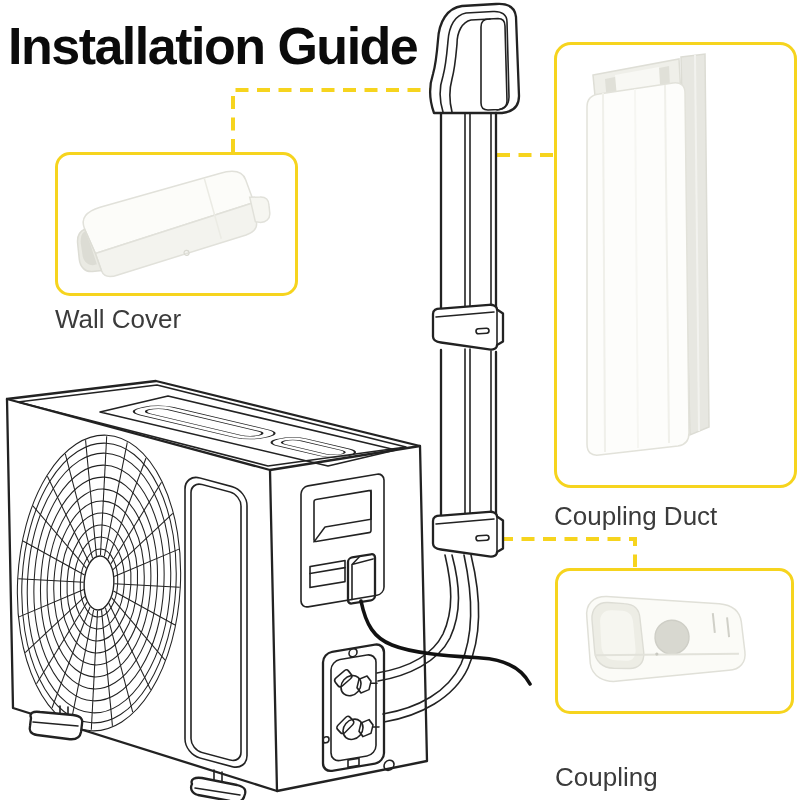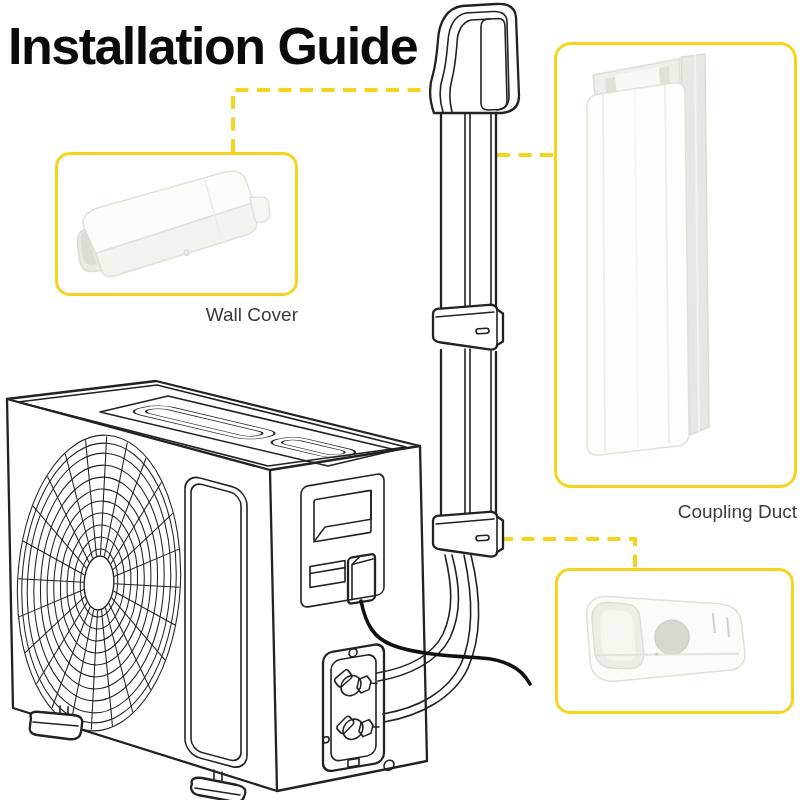--- a/index.html
+++ b/index.html
@@ -16,21 +16,21 @@
   .title{
     position:absolute;left:8px;top:16px;font-size:52px;font-weight:700;
     letter-spacing:-1.5px;color:var(--title-text);white-space:nowrap;
   }
   .callout{
     position:absolute;border:3px solid var(--accent-yellow);border-radius:15px;
     background:#ffffff;box-sizing:border-box;overflow:hidden;
   }
   .callout svg{display:block;width:100%;height:100%;}
   .callout-label{
-    position:absolute;text-align:right;font-size:19px;color:var(--label-text);
+    position:absolute;text-align:left;font-size:26px;color:var(--label-text);
   }
   #main-art{position:absolute;left:0;top:0;}
   .la{stroke:var(--line-art);fill:none;stroke-width:1.6;stroke-linejoin:round;stroke-linecap:round;}
   .la2{stroke:var(--line-art);fill:none;stroke-width:2.3;stroke-linejoin:round;stroke-linecap:round;}
   .laf{stroke:var(--line-art);fill:#ffffff;stroke-width:2.3;stroke-linejoin:round;}
   .dash{stroke:var(--accent-yellow);stroke-width:4;fill:none;stroke-dasharray:13 8.5;}
   #fan-gen *{stroke:var(--line-art);stroke-width:1.05;fill:none;vector-effect:non-scaling-stroke;}
   .cable{stroke:#111;stroke-width:3.6;fill:none;stroke-linecap:round;}
 </style>
 </head>
@@ -233,14 +233,15 @@
         <path d="M-83,-22 C-83,-33 -76,-39 -66,-38 L-50,-36 C-40,-35 -35,-29 -35,-20 L-33,14 C-33,24 -39,30 -49,29 L-64,28 C-75,27 -82,20 -82,10 Z" fill="#ededE5" stroke="#ddddd5" stroke-width="1.4"></path>
         <path d="M-75,-18 C-75,-27 -70,-31 -62,-30 L-52,-29 C-45,-28 -42,-23 -42,-16 L-41,10 C-41,18 -45,22 -52,21 L-62,20 C-70,19 -75,13 -75,5 Z" fill="#f6f6f0"></path>
         <circle cx="-4" cy="0" r="17" fill="#d8d8d0" stroke="#cecec6" stroke-width="1.4"></circle>
         <path d="M-82,14 L62,20" stroke="#e2e2da" stroke-width="2" fill="none"></path>
         <path d="M-80,26 L56,31" stroke="#ececе4" stroke-width="1.4" fill="none"></path>
         <path d="M38,-22 L39,-2 M52,-17 L53,3" stroke="#d0d0c8" stroke-width="2" fill="none"></path>
         <circle cx="-20" cy="16" r="1.6" fill="#c8c8c0"></circle>
       </g>
     </svg>
   </div>
+  <div class="callout-label" style="left:555px;top:762px;width:239px;">Coupling</div>
 
 </div>
 
 </body></html>

